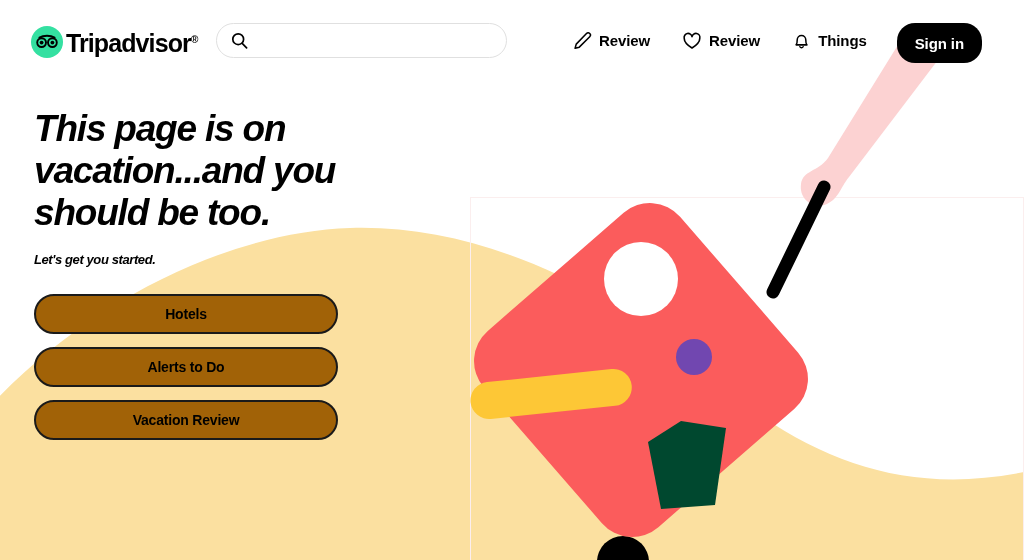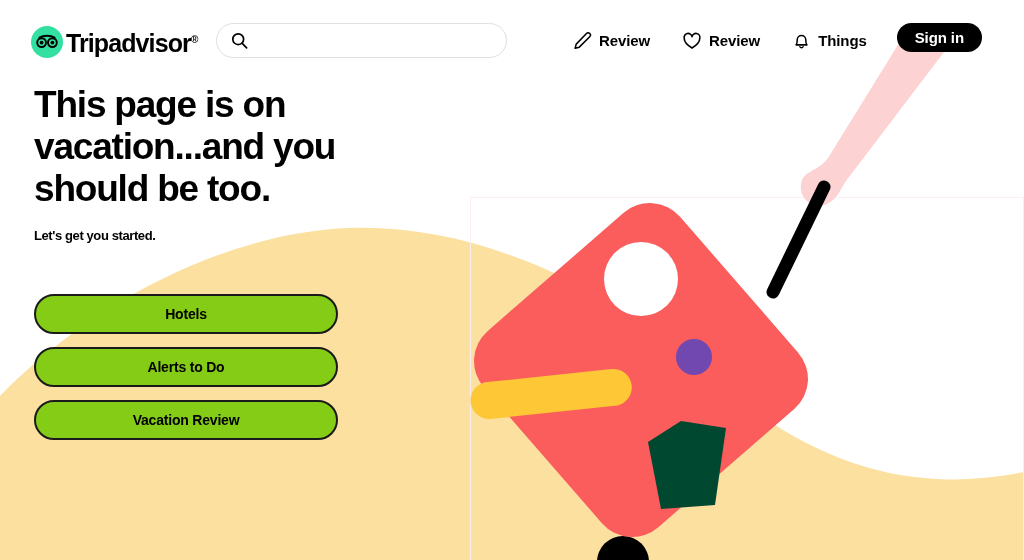--- a/index.html
+++ b/index.html
@@ -115,21 +115,21 @@
     cursor: pointer;
     padding: 0 12px;
     height: 35px;
     white-space: nowrap;
     letter-spacing: -0.1px;
   }
   .nav-item .nico { flex: none; display: block; }
 
   .signin-btn {
     margin-left: 10px;
-    height: 29px;
+    height: 40px;
     padding: 0 18px;
     border-radius: 18px;
     background: #000000;
     color: #ffffff;
     font-size: 15px;
     font-weight: 700;
     border: none;
     cursor: pointer;
     font-family: "Liberation Sans", sans-serif;
     letter-spacing: -0.1px;
@@ -145,23 +145,24 @@
     width: 1024px;
     height: 560px;
     z-index: 1;
     pointer-events: none;
   }
 
   
   .hero {
     position: absolute;
     left: 34px;
-    top: 84px;
+    top: 108px;
     width: 380px;
     z-index: 20;
+    font-style: italic;
   }
 
   .headline {
     font-size: 37px;
     line-height: 42px;
     font-weight: 700;
     letter-spacing: -1.2px;
     color: #000000;
     width: 320px;
   }
@@ -183,21 +184,21 @@
     display: flex;
     flex-direction: column;
     gap: 13px;
   }
 
   .cta-btn {
     width: 304px;
     height: 40px;
     border: 2px solid #1a1a1a;
     border-radius: 21px;
-    background: #84cc16;
+    background: #a16207;
     color: #000000;
     font-family: "Liberation Sans", sans-serif;
     font-size: 14px;
     font-weight: 700;
     letter-spacing: -0.2px;
     cursor: pointer;
     display: flex;
     align-items: center;
     justify-content: center;
   }

